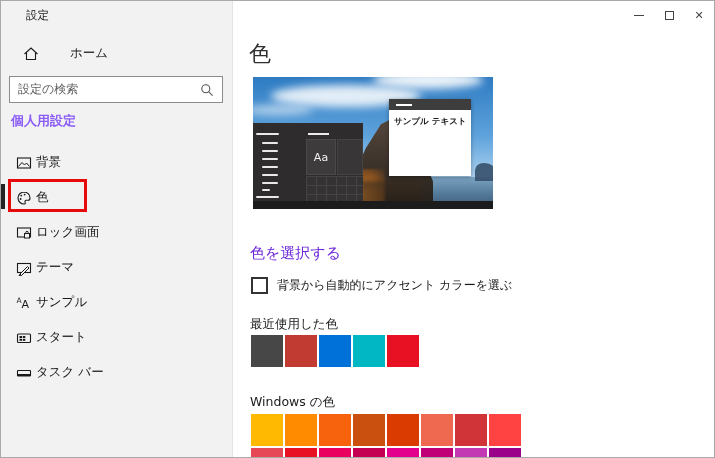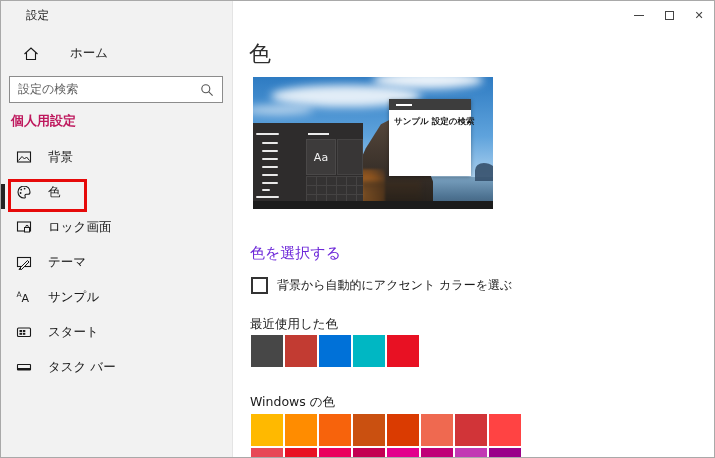--- a/index.html
+++ b/index.html
@@ -7,22 +7,22 @@
   body { font-family:"DejaVu Sans","Liberation Sans",sans-serif; color:#1a1a1a; }
   .app { position:relative; width:715px; height:458px; background:#fff; border:1px solid #a9a9a9; overflow:hidden; }
 
   
   .sidebar { position:absolute; left:0; top:0; width:232px; height:100%; background:#f2f2f2; border-right:1px solid #e4e4e4; }
   .app-title { position:absolute; left:25px; top:7px; font-size:11.5px; color:#222; }
   .home-row { position:absolute; left:22px; top:44px; display:flex; align-items:center; gap:31px; cursor:pointer; }
   .home-row .lbl { font-size:12.5px; }
   .search-box { position:absolute; left:8px; top:75px; width:214px; height:27px; background:#fff; border:1px solid #8c8c8c; display:flex; align-items:center; padding:4px 8px; }
   .search-box .ph { flex:1; font-size:12px; color:#5f5f5f; }
-  .section-header { position:absolute; left:10px; top:111px; font-size:13px; font-weight:bold; color:#be185d; }
-  .nav-item { position:absolute; left:0; width:200px; height:27px; display:flex; align-items:flex-start; padding-left:15px; gap:16px; cursor:pointer; }
+  .section-header { position:absolute; left:10px; top:111px; font-size:13px; font-weight:bold; color:#8b5cf6; }
+  .nav-item { position:absolute; left:0; width:200px; height:27px; display:flex; align-items:center; padding-left:15px; gap:4px; cursor:pointer; }
   .nav-item .lbl { font-size:12.5px; color:#1a1a1a; }
   .nav-item svg { flex:0 0 auto; }
   .annotation-box { position:absolute; left:7px; top:178px; width:79px; height:33px; border:3px solid #e60a0a; pointer-events:none; z-index:5; }
   .edge-bar { position:absolute; left:0; top:183px; width:4px; height:25px; background:#242424; }
 
   
   .caption { position:absolute; top:0; right:0; display:flex; z-index:6; }
   .cap-btn { width:30px; height:29px; display:flex; align-items:center; justify-content:center; cursor:pointer; color:#444; }
   .glyph-min { width:10px; height:1px; background:#444; display:block; }
   .glyph-max { width:9px; height:9px; border:1px solid #444; display:block; }
@@ -220,21 +220,21 @@
       <div class="sm-tile-head"></div>
       <div class="sm-bigtile">Aa</div>
       <div class="sm-tile2"></div>
       <div class="sm-grid"></div>
     </div>
 
     <div class="sample-window">
       <div class="sample-titlebar">
         <span class="sample-dash"></span>
       </div>
-      <div class="sample-text">サンプル 設定の検索</div>
+      <div class="sample-text">サンプル テキスト</div>
     </div>
 
     <div class="tb"></div>
   </div>
 
   <div class="section-heading">色を選択する</div>
 
   <div class="checkbox-row">
     <div class="checkbox"></div>
     <div class="checkbox-label">背景から自動的にアクセント カラーを選ぶ</div>

